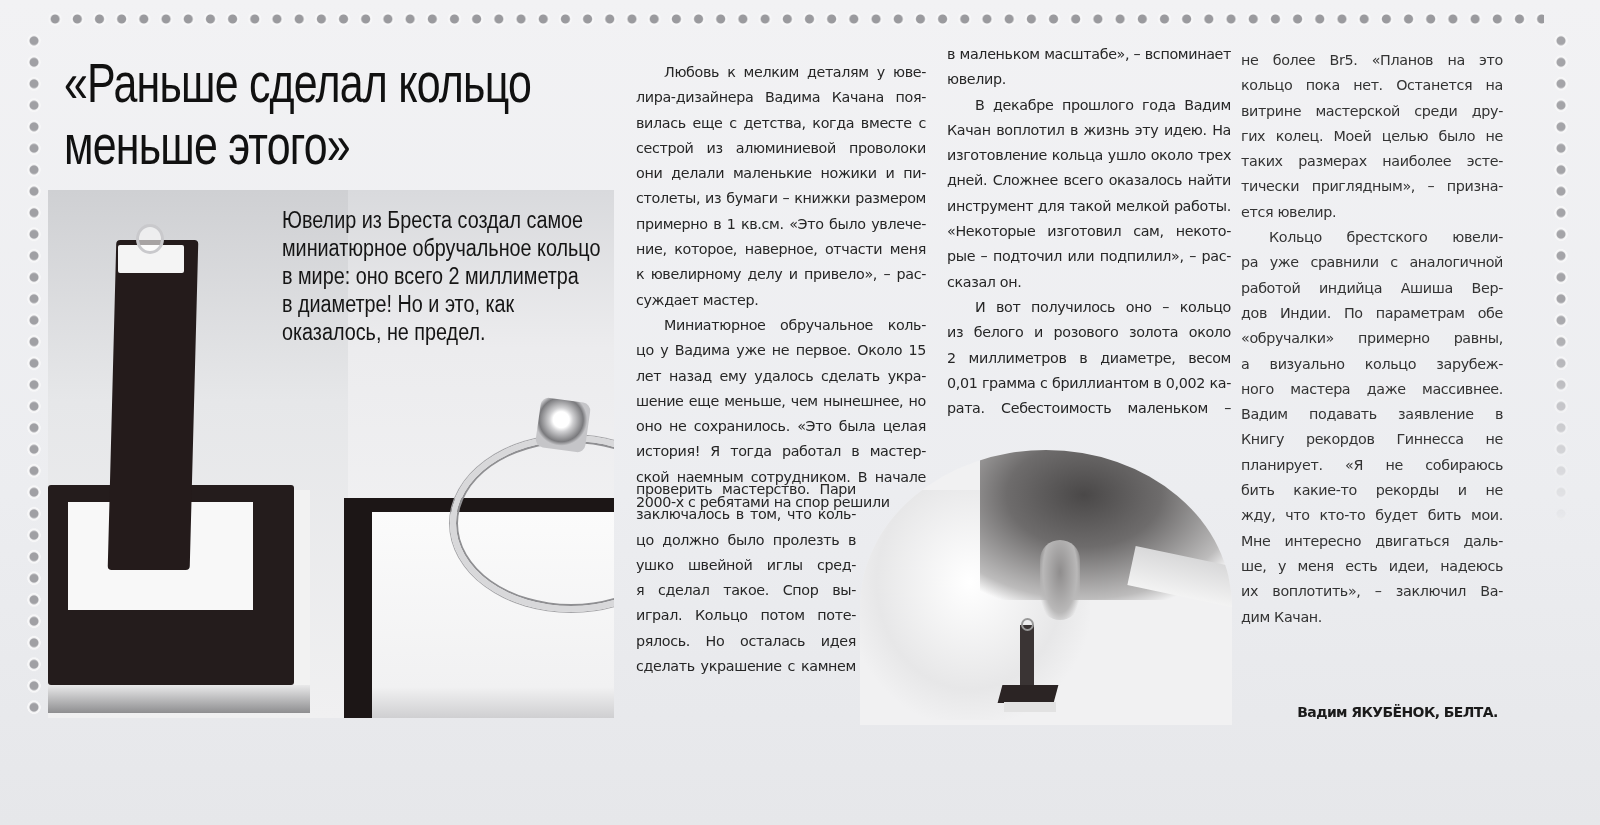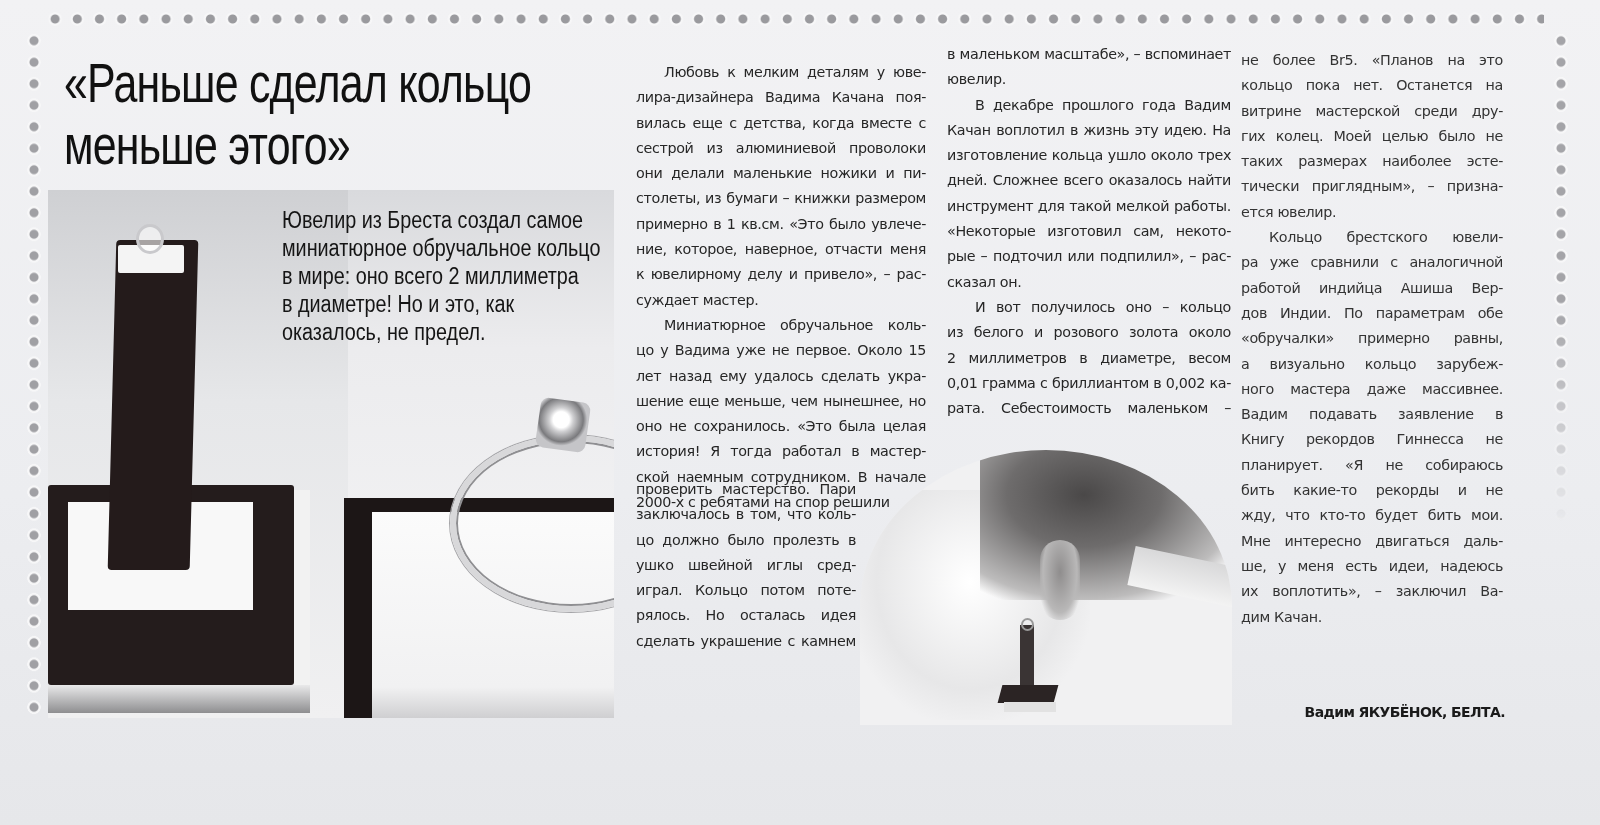--- a/index.html
+++ b/index.html
@@ -69,21 +69,21 @@
   
   .col { position:absolute; font-family:"DejaVu Sans", sans-serif; font-size:14.3px; line-height:25.3px;
     color:#262626; text-align:justify; letter-spacing:-0.35px; }
   .col1 { left:636px; top:60px; width:290px; }
   .col1b { left:636px; top:477px; width:220px; }
   .col2 { left:947px; top:42px; width:284px; }
   .col3 { left:1241px; top:48px; width:262px; color:#333; }
   .col .line { display:block; white-space:nowrap; text-align:justify; text-align-last:justify; }
   .col .line.last { text-align-last:left; }
 
-  .byline { position:absolute; left:1290px; top:704px; width:215px; text-align:right;
+  .byline { position:absolute; left:1290px; top:704px; width:215px; text-align:center;
     font-family:"DejaVu Sans", sans-serif; font-weight:bold; font-size:14px; letter-spacing:-0.6px; color:#1a1a1a; }
 
   
   .inset-photo { position:absolute; left:860px; top:450px; width:372px; height:275px; overflow:hidden;
     border-radius: 190px 190px 0 0 / 160px 160px 0 0; background:#f1f1f2; }
   .inset-photo .hand-dark { position:absolute; left:120px; top:0; width:260px; height:150px;
     background: radial-gradient(ellipse at 40% 30%, #4a4848 0%, #6e6c6c 35%, #bdbcbc 70%, transparent 80%); }
   .inset-photo .hand-light { position:absolute; left:-10px; top:40px; width:240px; height:230px;
     background: radial-gradient(ellipse at 50% 40%, #ffffff 0%, #e7e7e8 55%, transparent 75%); }
   .inset-photo .finger { position:absolute; left:180px; top:90px; width:40px; height:80px;
@@ -154,20 +154,21 @@
     <span class="line">история! Я тогда работал в мастер-</span>
     <span class="line">ской наемным сотрудником. В начале</span>
     <span class="line last">2000-х с ребятами на спор решили</span>
   </div>
 
   <div class="col col1b">
     <span class="line">проверить мастерство. Пари</span>
     <span class="line">заключалось в том, что коль-</span>
     <span class="line">цо должно было пролезть в</span>
     <span class="line">ушко швейной иглы сред-</span>
+    <span class="line">я сделал такое. Спор вы-</span>
     <span class="line">играл. Кольцо потом поте-</span>
     <span class="line">рялось. Но осталась идея</span>
     <span class="line">сделать украшение с камнем</span>
   </div>
 
   <div class="col col2">
     <span class="line">в маленьком масштабе», – вспоминает</span>
     <span class="line last">ювелир.</span>
     <span class="line" style="text-indent:28px">В декабре прошлого года Вадим</span>
     <span class="line">Качан воплотил в жизнь эту идею. На</span>

